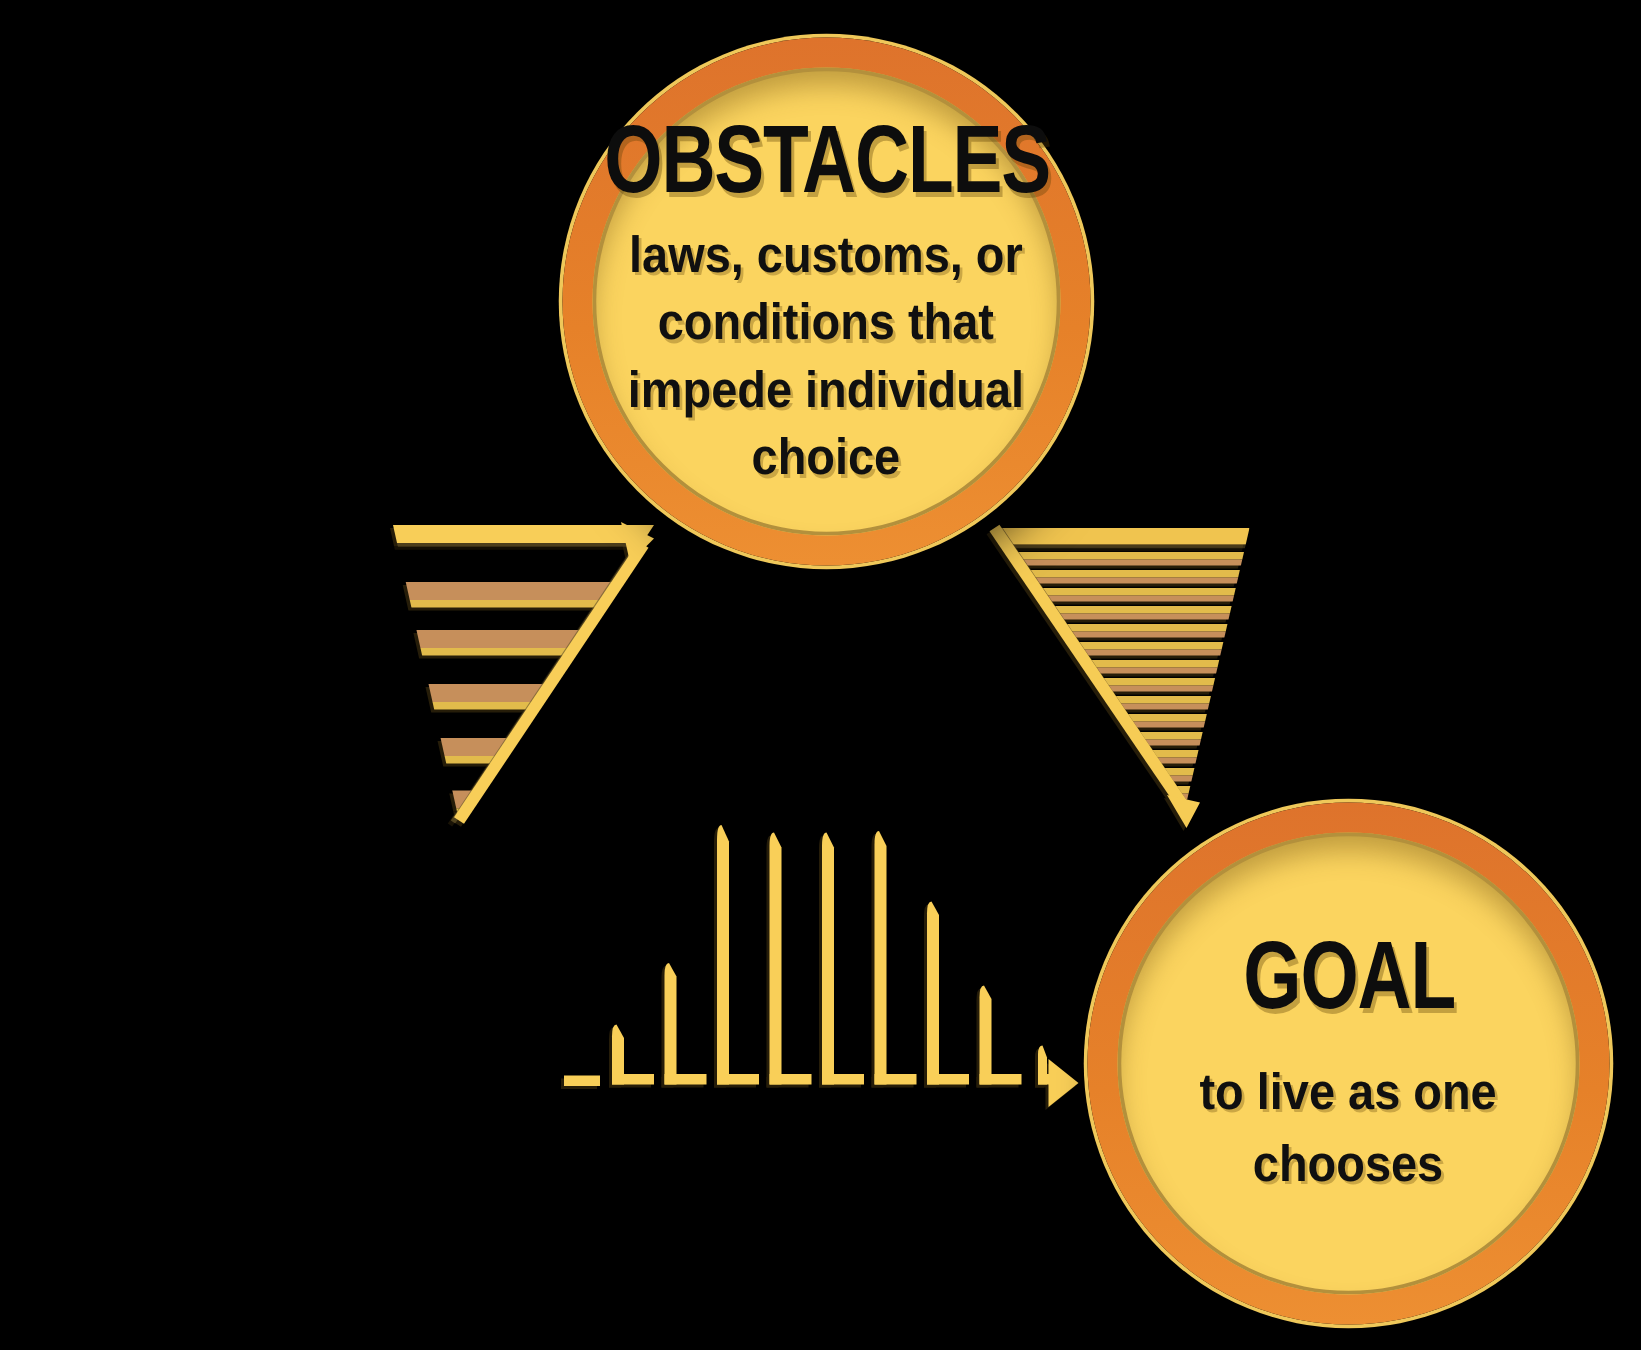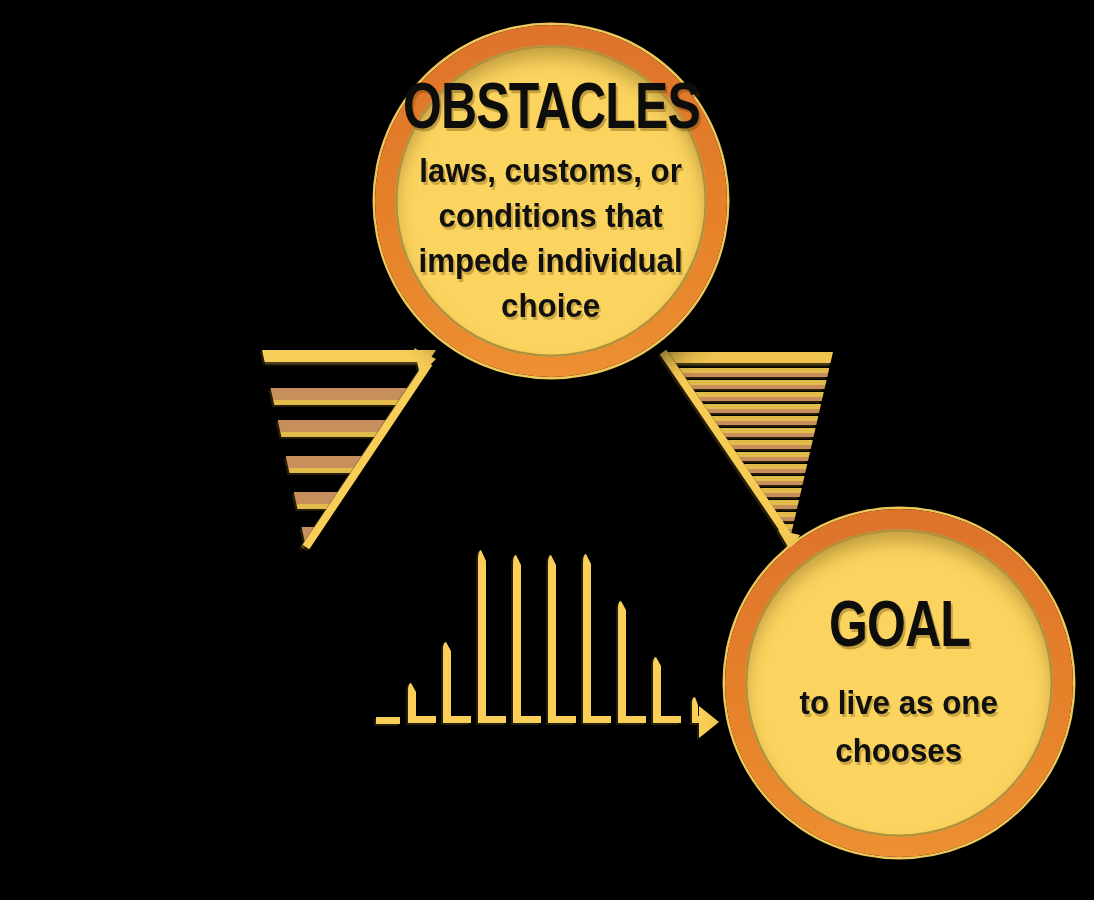--- a/index.html
+++ b/index.html
@@ -20,21 +20,21 @@
   }
   .node-inner {
     width:calc(100% - 40px); height:calc(100% - 40px); border-radius:50%;
     background:#FBD45F;
     box-shadow: inset 0 0 0 2.5px #B3903C, inset 0 12px 18px rgba(125,90,25,0.45);
     display:flex; flex-direction:column; align-items:center; justify-content:center;
     text-align:center;
   }
   .node-obstacles { left:375px; top:25px;  width:352px; height:352px; }
   .node-agent     { left:32px;  top:547px; width:341px; height:341px; }
-  .node-goal      { left:725px; top:509px; width:348px; height:348px; }
+  .node-goal      { left:725px; top:535px; width:348px; height:348px; }
 
   .node-title {
     font-weight:700; font-size:64px; line-height:1; color:#0D0D0D;
     transform:scaleX(0.78); transform-origin:center; letter-spacing:-1px;
     text-shadow: 2.5px 3px 0 rgba(92,62,5,0.35);
     white-space:nowrap;
   }
   .node-desc {
     font-weight:700; font-size:34px; line-height:45px; color:#101010;
     transform:scaleX(0.92); transform-origin:center;

